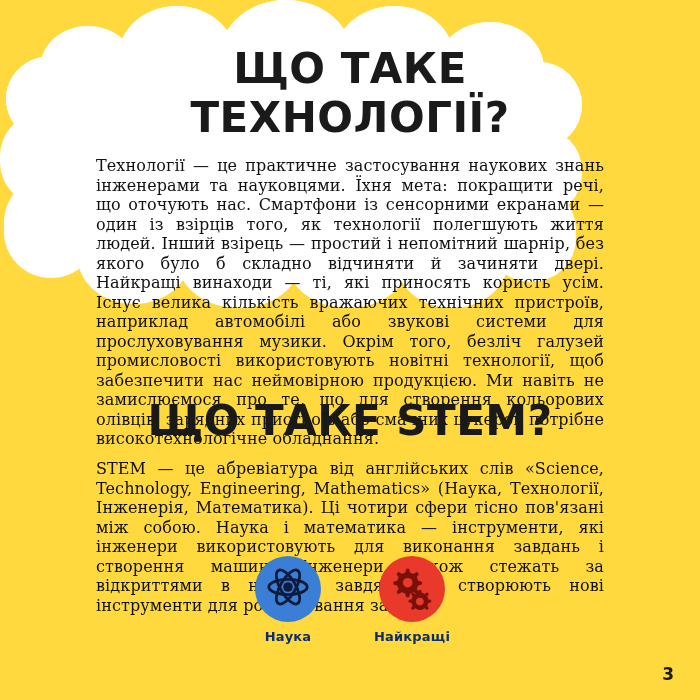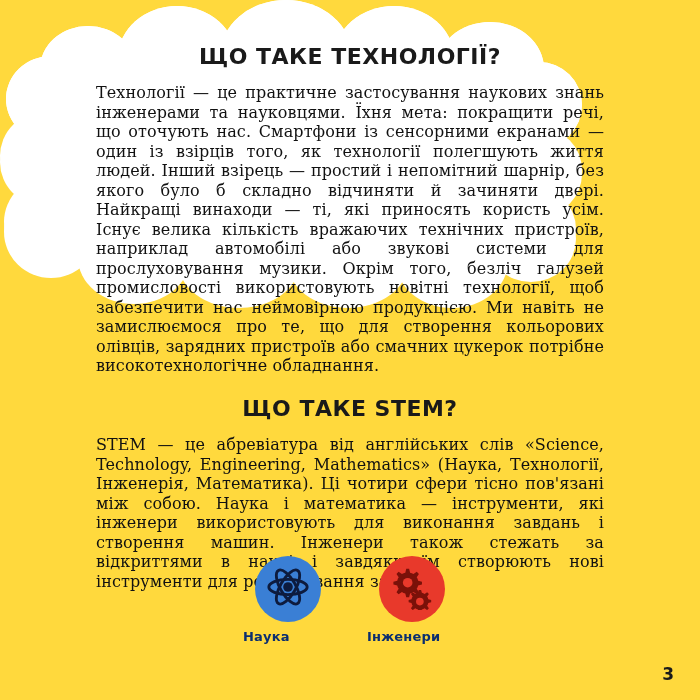--- a/index.html
+++ b/index.html
@@ -46,21 +46,21 @@
 
   
   .content {
     position: absolute;
     z-index: 5;
   }
 
   h1.title {
     font-family: "DejaVu Sans", sans-serif;
     font-weight: bold;
-    font-size: 22px;
+    font-size: 42px;
     letter-spacing: 0.5px;
     text-align: center;
     margin: 0 0 14px 0;
     color: #1a1a1a;
     text-transform: uppercase;
   }
 
   p.body-text {
     font-family: "DejaVu Serif", serif;
     font-size: 16px;
@@ -88,21 +88,21 @@
     left: 96px;
     top: 556px;
     width: 508px;
     display: flex;
     justify-content: center;
     gap: 34px;
     z-index: 6;
   }
   .icon-item {
     width: 90px;
-    text-align: left;
+    text-align: center;
   }
   .icon-circle {
     width: 66px;
     height: 66px;
     border-radius: 50%;
     margin: 0 auto 7px auto;
     display: flex;
     align-items: center;
     justify-content: center;
   }
@@ -209,19 +209,19 @@
         <svg width="46" height="46" viewBox="0 0 48 48">
           <g fill="#7a1109">
             <path d="M18 5 l3 0 l1 4 a10 10 0 0 1 3.5 1.5 l3.5-2.3 l2.2 2.2 l-2.3 3.5 a10 10 0 0 1 1.5 3.5 l4 1 l0 3 l-4 1 a10 10 0 0 1 -1.5 3.5 l2.3 3.5 l-2.2 2.2 l-3.5-2.3 a10 10 0 0 1 -3.5 1.5 l-1 4 l-3 0 l-1-4 a10 10 0 0 1 -3.5-1.5 l-3.5 2.3 l-2.2-2.2 l2.3-3.5 a10 10 0 0 1 -1.5-3.5 l-4-1 l0-3 l4-1 a10 10 0 0 1 1.5-3.5 l-2.3-3.5 l2.2-2.2 l3.5 2.3 a10 10 0 0 1 3.5-1.5 z"></path>
             <circle cx="19.5" cy="19.5" r="5" fill="#e8392b"></circle>
             <path d="M31 27 l2.5 0 l0.8 3 a8 8 0 0 1 2.8 1.2 l2.7-1.8 l1.8 1.8 l-1.8 2.7 a8 8 0 0 1 1.2 2.8 l3 0.8 l0 2.5 l-3 0.8 a8 8 0 0 1 -1.2 2.8 l1.8 2.7 l-1.8 1.8 l-2.7-1.8 a8 8 0 0 1 -2.8 1.2 l-0.8 3 l-2.5 0 l-0.8-3 a8 8 0 0 1 -2.8-1.2 l-2.7 1.8 l-1.8-1.8 l1.8-2.7 a8 8 0 0 1 -1.2-2.8 l-3-0.8 l0-2.5 l3-0.8 a8 8 0 0 1 1.2-2.8 l-1.8-2.7 l1.8-1.8 l2.7 1.8 a8 8 0 0 1 2.8-1.2 z"></path>
             <circle cx="32.2" cy="39.2" r="4" fill="#e8392b"></circle>
           </g>
         </svg>
       </span>
     </div>
-    <div class="icon-label">Інженери</div>
+    <div class="icon-label">Найкращі</div>
   </div>
 
 
 </div>
 
 <div class="page-number">3</div>
 
 </body></html>

